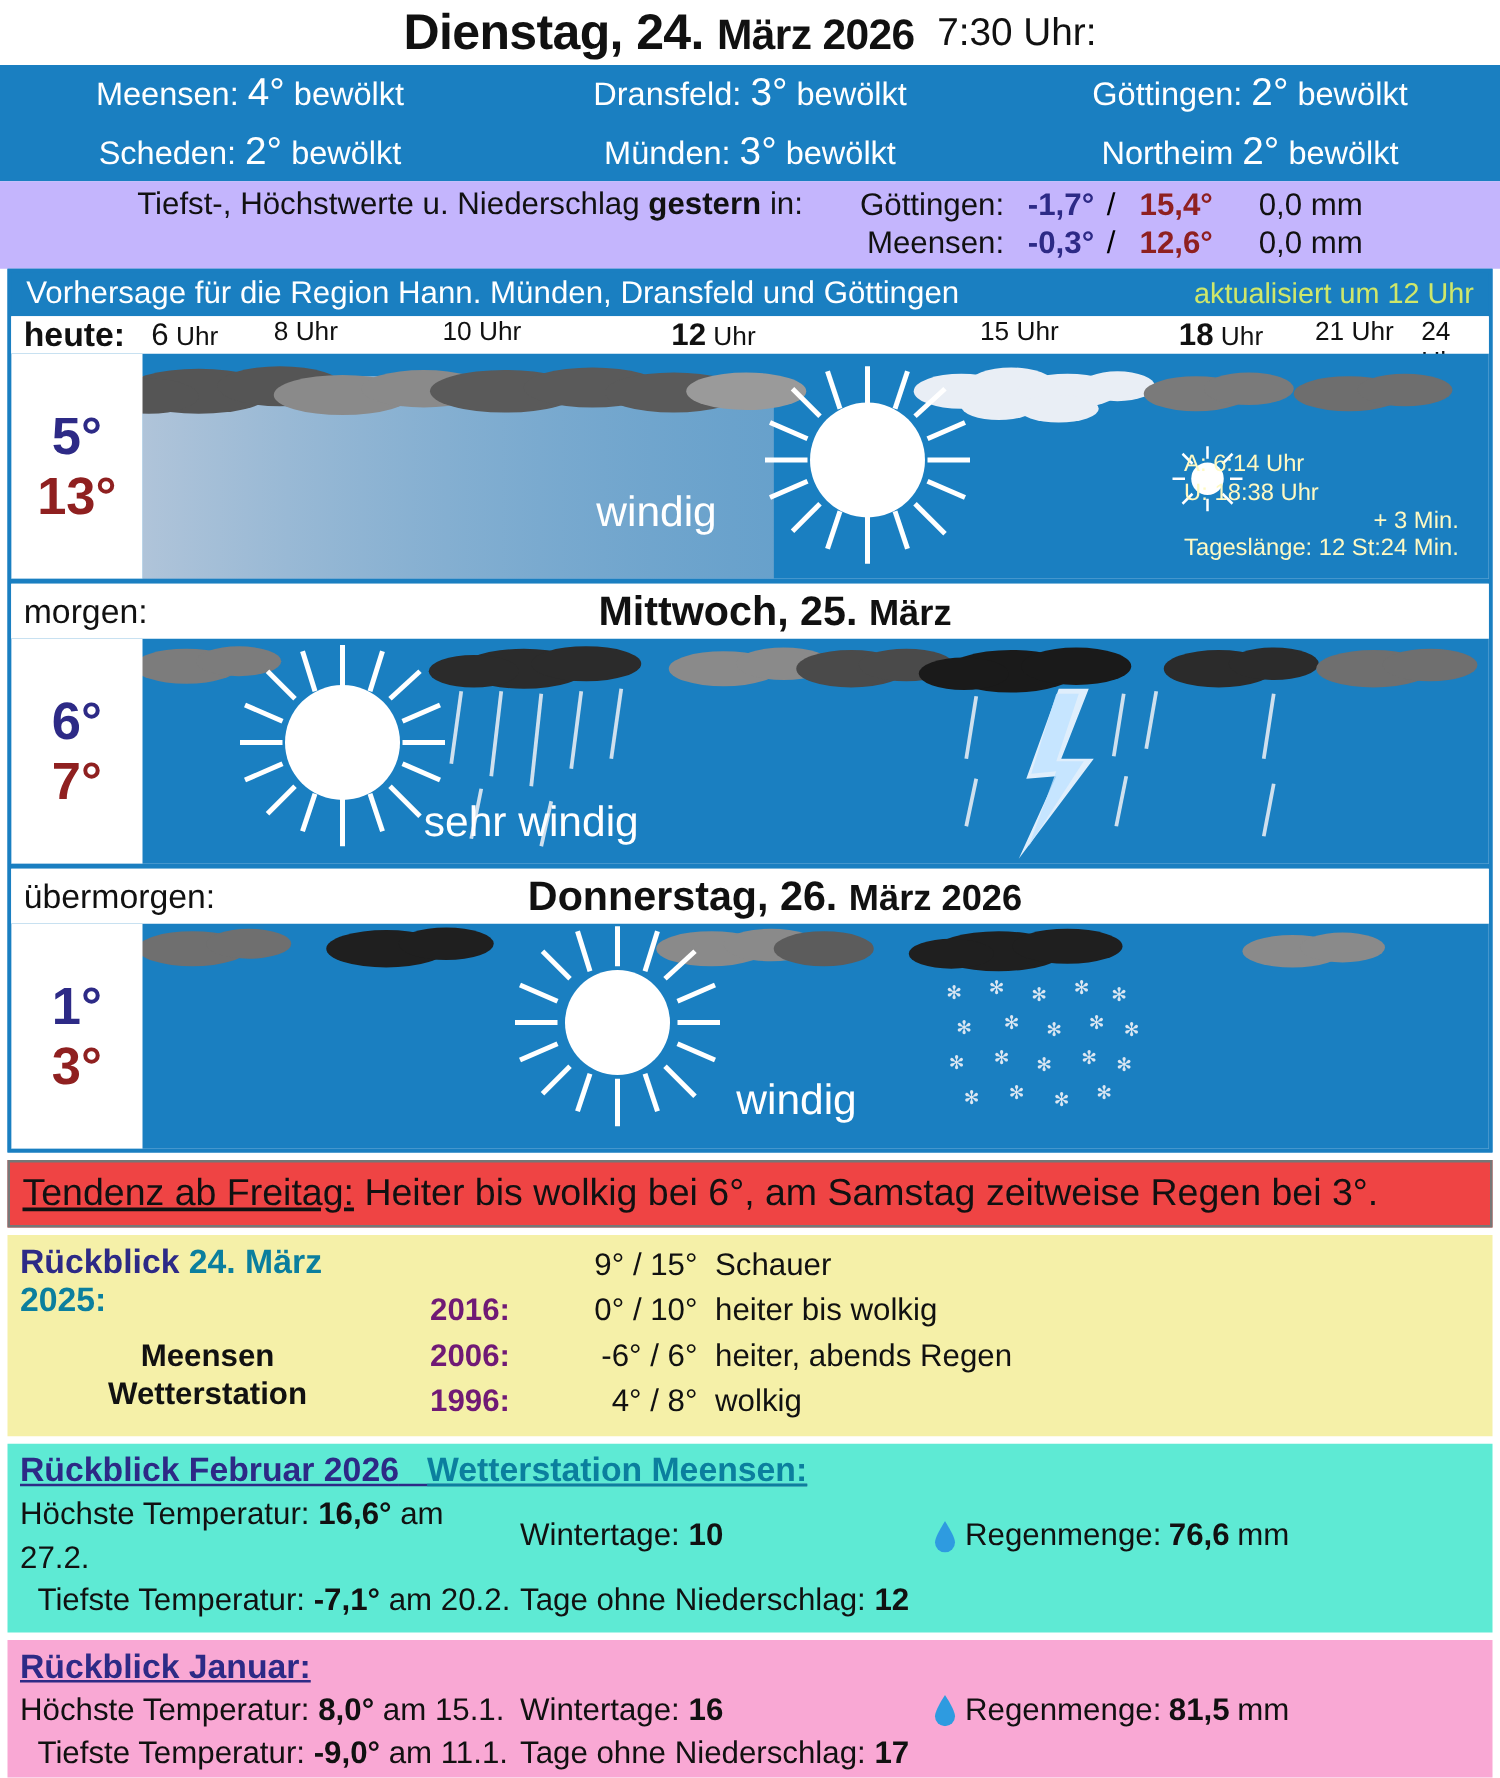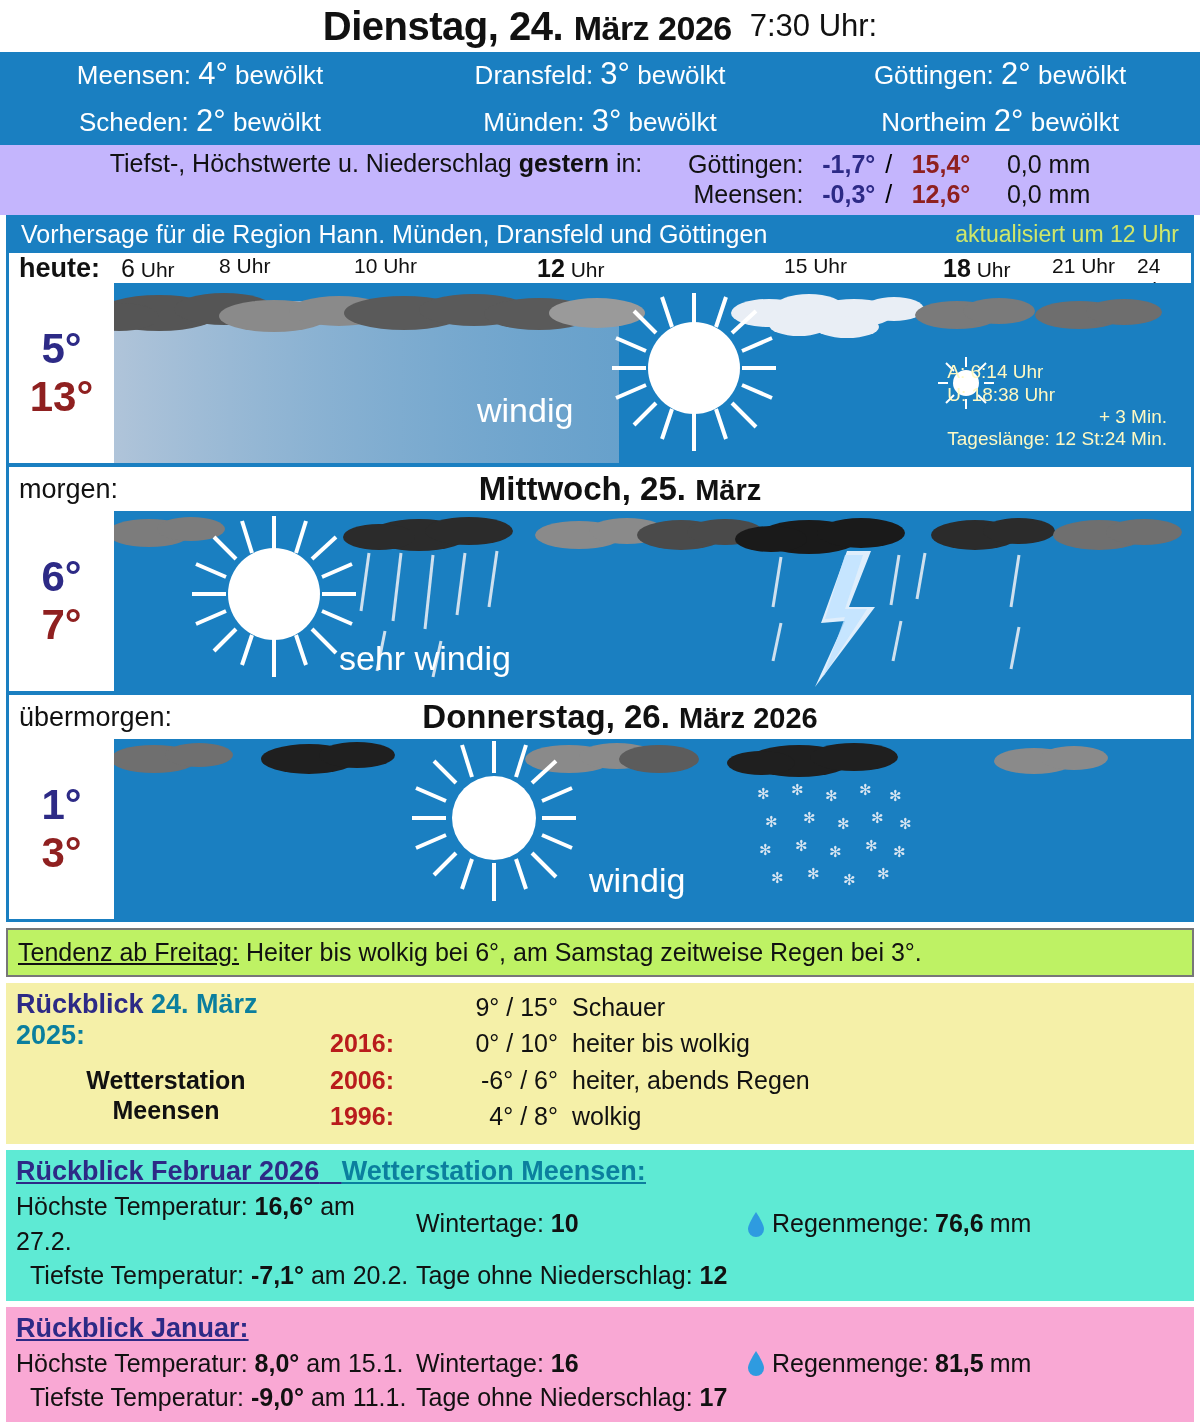--- a/index.html
+++ b/index.html
@@ -75,32 +75,32 @@
   .daytitle-row .lab { font-size:27px; padding-left:10px; width:230px; }
   .daytitle-row .dt { flex:1; text-align:center; font-size:33px; font-weight:bold; padding-right:190px;}
   .daytitle-row .dt .sm { font-size:29px; font-weight:bold; }
 
   
   .suninfo { position:absolute; right:24px; top:78px; color:#fef9c3; font-size:19px; text-align:left; z-index:7; line-height:1.18; }
   .suninfo .ln { white-space:nowrap; }
   .suninfo .tl { text-align:right; }
 
   
-  .tendenz { margin:6px 6px 4px; border:2px solid #777; background:#bef264; padding:8px 10px; font-size:25px; }
+  .tendenz { margin:6px 6px 4px; border:2px solid #777; background:#ef4444; padding:8px 10px; font-size:30px; }
   .tendenz u { text-decoration:underline; }
 
   
   .rb-year { margin:6px 6px 0; background:#f5f0a8; padding:6px 10px 10px; display:flex; }
   .rb-year .left { width:300px; }
   .rb-year .head { font-size:27px; font-weight:bold; color:#2d2a86; }
   .rb-year .head .y { color:#0b7f9e; }
   .rb-year .station { text-align:center; font-size:25px; font-weight:bold; margin-top:14px; line-height:1.2;}
   .rb-year .rows { flex:1; }
   .rb-year .r { display:flex; font-size:25px; line-height:1.45; }
-  .rb-year .r .yr { width:92px; text-align:center; color:#b91c1c; font-weight:bold; }
+  .rb-year .r .yr { width:92px; text-align:right; color:#701a75; font-weight:bold; }
   .rb-year .r .vals { width:150px; text-align:right; }
   .rb-year .r .desc { padding-left:14px; }
   .rb-year .r:first-child .yr { visibility:hidden; }
 
   
   .rb-month { margin:6px 6px 0; padding:6px 10px 8px; }
   .rb-month.blue { background:#5eead4; }
   .rb-month.yellow { background:#f9a8d4; }
   .rb-month .mhead { font-size:27px; font-weight:bold; color:#2d2a86; text-decoration:underline; margin-bottom:2px;}
   .rb-month .mhead .stn { color:#0b7f9e; text-decoration:underline; }
@@ -495,22 +495,22 @@
   <div class="tendenz">
     <u>Tendenz ab Freitag:</u><span>  Heiter bis wolkig bei 6°, am Samstag zeitweise Regen bei 3°.</span>
   </div>
 
   <div class="rb-year">
     <div class="left">
       <div class="head">
         <span>Rückblick </span><span class="y">24. März 2025:</span>
       </div>
       <div class="station">
+        <div>Meensen</div>
         <div>Wetterstation</div>
-        <div>Meensen</div>
       </div>
     </div>
     <div class="rows">
       <div class="r">
         <span class="yr">2025:</span>
         <span class="vals">9° / 15°</span>
         <span class="desc">Schauer</span>
       </div>
       <div class="r">
         <span class="yr">2016:</span>

